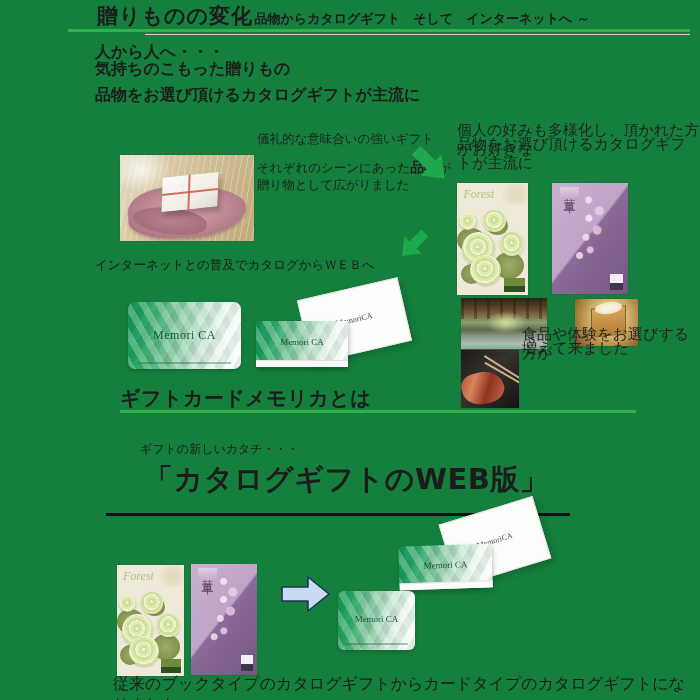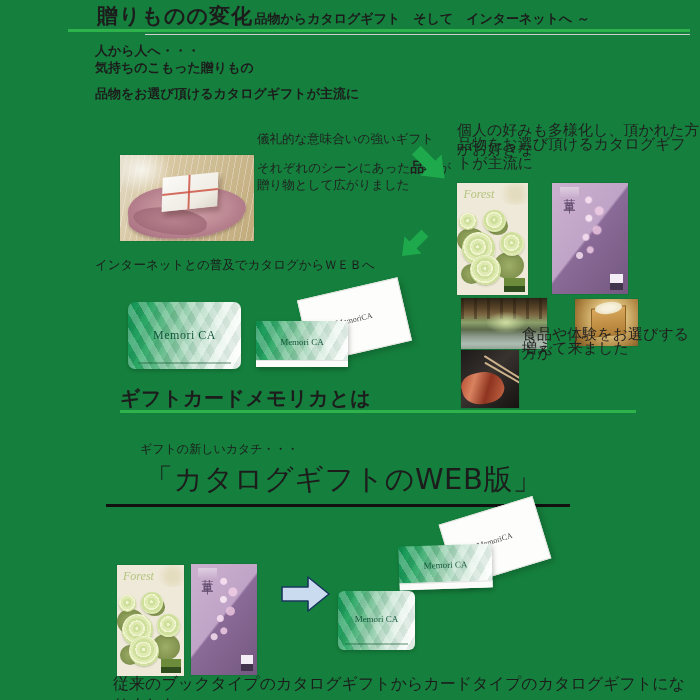--- a/index.html
+++ b/index.html
@@ -7,21 +7,21 @@
         font-family:"DejaVu Sans","Liberation Sans",sans-serif;color:#1c1c1c;}
   .abs{position:absolute;}
 
   
   .title{left:97px;top:2px;font-size:21px;font-weight:bold;letter-spacing:1px;}
   .subtitle{left:237px;top:10px;font-size:13px;font-weight:bold;}
   .rule1{left:68px;top:29px;width:622px;height:3px;background:#2EB24C;}
   .rule1b{left:145px;top:34px;width:545px;height:1px;background:#cfcfcf;}
 
   
-  .t13b{font-size:13px;font-weight:bold;}
+  .t13b{font-size:16px;font-weight:bold;}
   .intro1{left:95px;top:42px;}
   .intro2{left:95px;top:59px;}
   .intro3{left:95px;top:85px;}
 
   
   .photo{box-shadow:0 0 0 1px rgba(0,0,0,.06);overflow:hidden;margin-top:28px;}
   .gift-photo{left:120px;top:127px;width:134px;height:86px;
     background:linear-gradient(115deg,#e3dcc9 0%,#d8c7a2 30%,#cdbb92 60%,#c2ab7c 100%);}
   .gift-photo .tatami{position:absolute;inset:0;
     background:repeating-linear-gradient(100deg,rgba(255,255,255,.28) 0 1px,transparent 1px 6px);}
@@ -152,22 +152,22 @@
     font-family:"Liberation Serif","DejaVu Serif",serif;font-size:8px;color:#4a4a4a;}
   .env1{left:303px;top:288px;width:101px;height:63px;transform:rotate(-13deg);z-index:1;}
   .env1 .elabel{top:26px;}
   .env2{left:446px;top:509px;width:96px;height:63px;transform:rotate(-17deg);z-index:1;}
   .env2 .elabel{top:26px;}
 
   
   .heading2{left:120px;top:385px;font-size:20px;font-weight:bold;letter-spacing:.5px;}
   .rule2{left:120px;top:410px;width:516px;height:2.5px;background:#2EB24C;}
   .lead{left:140px;top:441px;font-size:12px;}
-  .headline{left:106px;top:460px;width:464px;font-size:29px;font-weight:normal;letter-spacing:.5px;
-    padding:0 0 4px 38px;border-bottom:3px solid #111;box-sizing:border-box;white-space:nowrap;}
+  .headline{left:106px;top:460px;width:464px;font-size:29px;font-weight:bold;letter-spacing:.5px;
+    padding:0 0 13px 38px;border-bottom:3px solid #111;box-sizing:border-box;white-space:nowrap;}
 
   
   .barrow{left:281px;top:574px;width:50px;height:40px;}
   .barrow svg{display:block;width:100%;height:100%;}
 
   .footer{left:113px;top:674px;font-size:16px;}
 </style>
 </head>
 <body>
 

